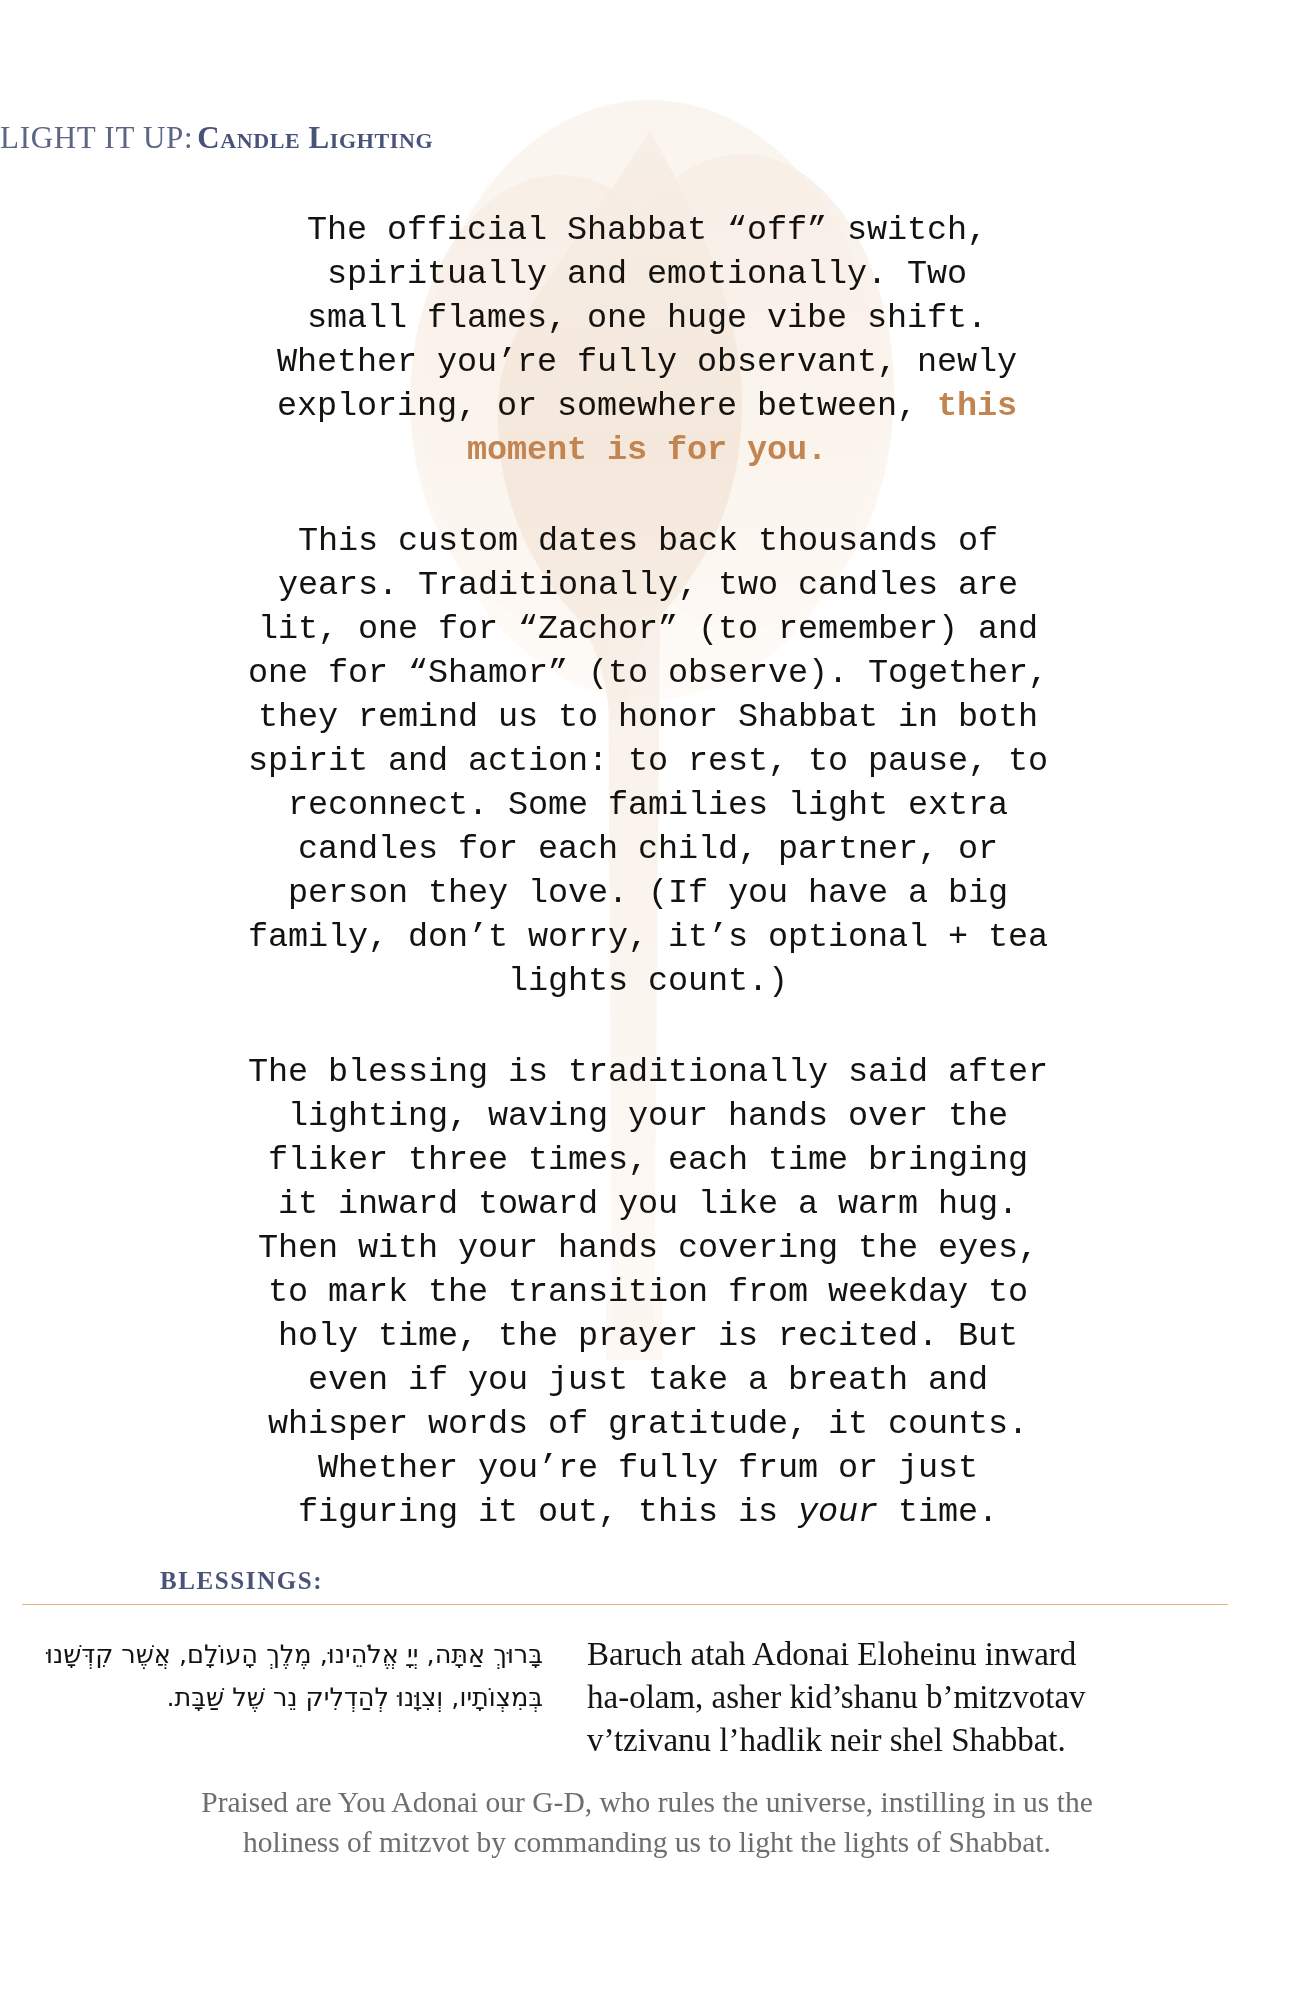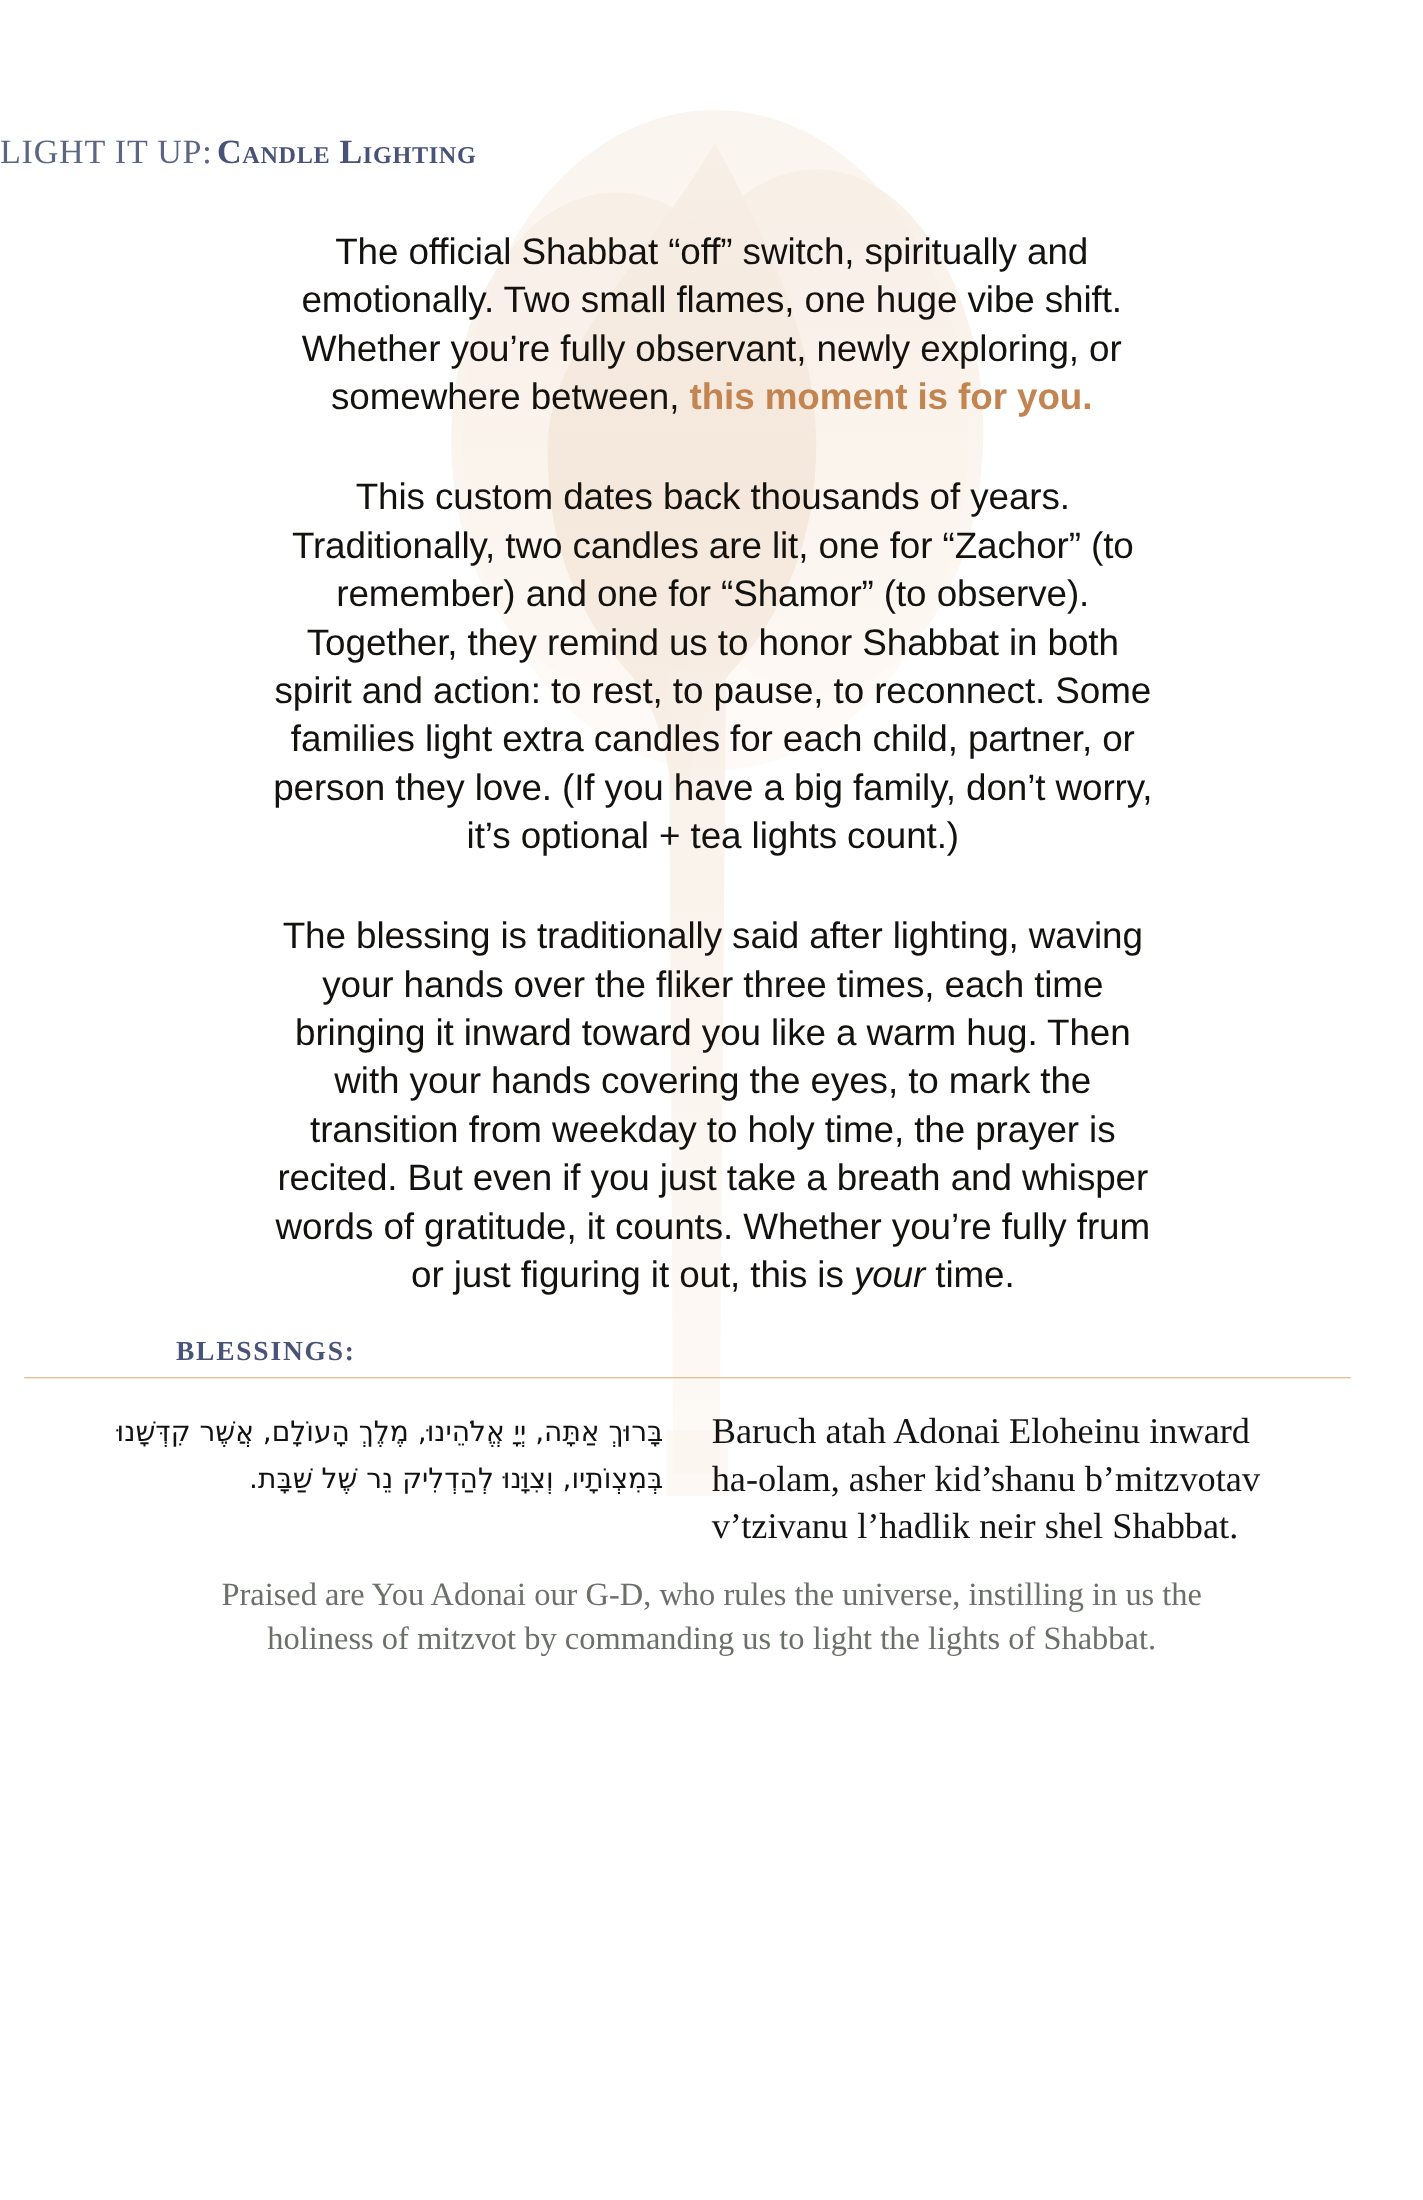--- a/index.html
+++ b/index.html
@@ -61,21 +61,21 @@
     color: #49537a;
   }
 
   .body-block {
     width: 810px;
     margin: 0 auto;
     text-align: center;
   }
 
   p.para {
-    font-family: Liberation Sans, sans-serif;
+    font-family: Liberation Mono, monospace;
     font-size: 33.5px;
     line-height: 44px;
     color: #14120f;
     margin: 12px;
     text-align: center;
     letter-spacing: -0.1px;
   }
   p.p1 { margin-top: 55px; width: 760px; margin-left: auto; margin-right: auto; }
   p.p2 { margin-top: 47px; width: 812px; margin-left: auto; margin-right: auto; }
   p.p3 { margin-top: 47px; width: 812px; margin-left: auto; margin-right: auto; }
@@ -102,21 +102,20 @@
     margin-left: 22px;
     width: 1206px;
     height: 1px;
     background: #e0b47e;
   }
 
   
   .bless-cols {
     display: flex;
     margin-top: 28px;
-    padding-left: 60px;
     padding-right: 48px;
     align-items: flex-start;
   }
   .heb-col {
     width: 565px;
     text-align: right;
     direction: rtl;
     font-family: "DejaVu Sans", sans-serif;
     font-size: 25.5px;
     line-height: 43px;

